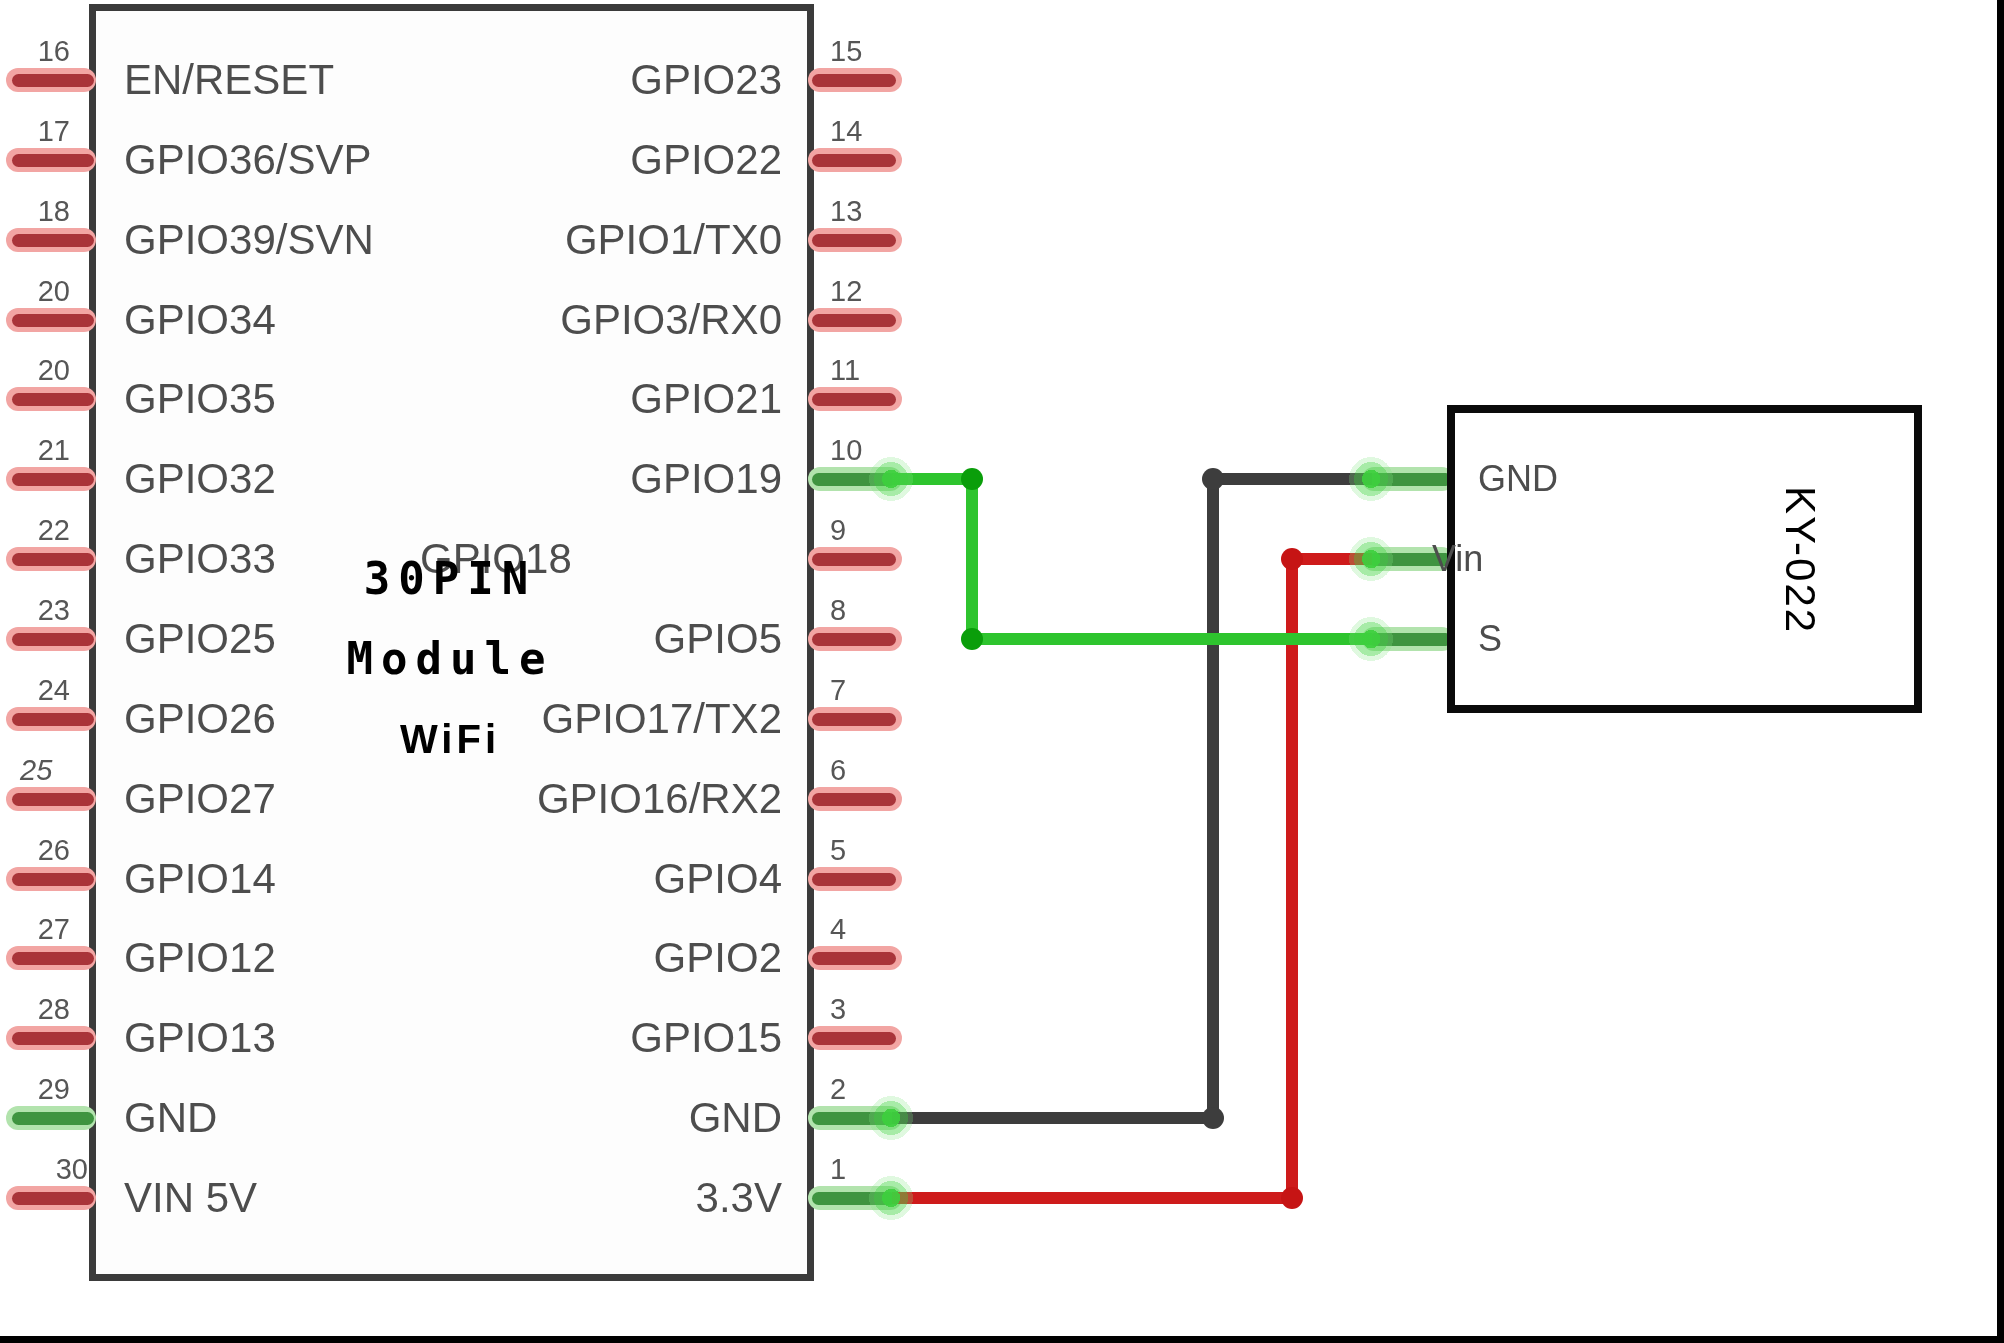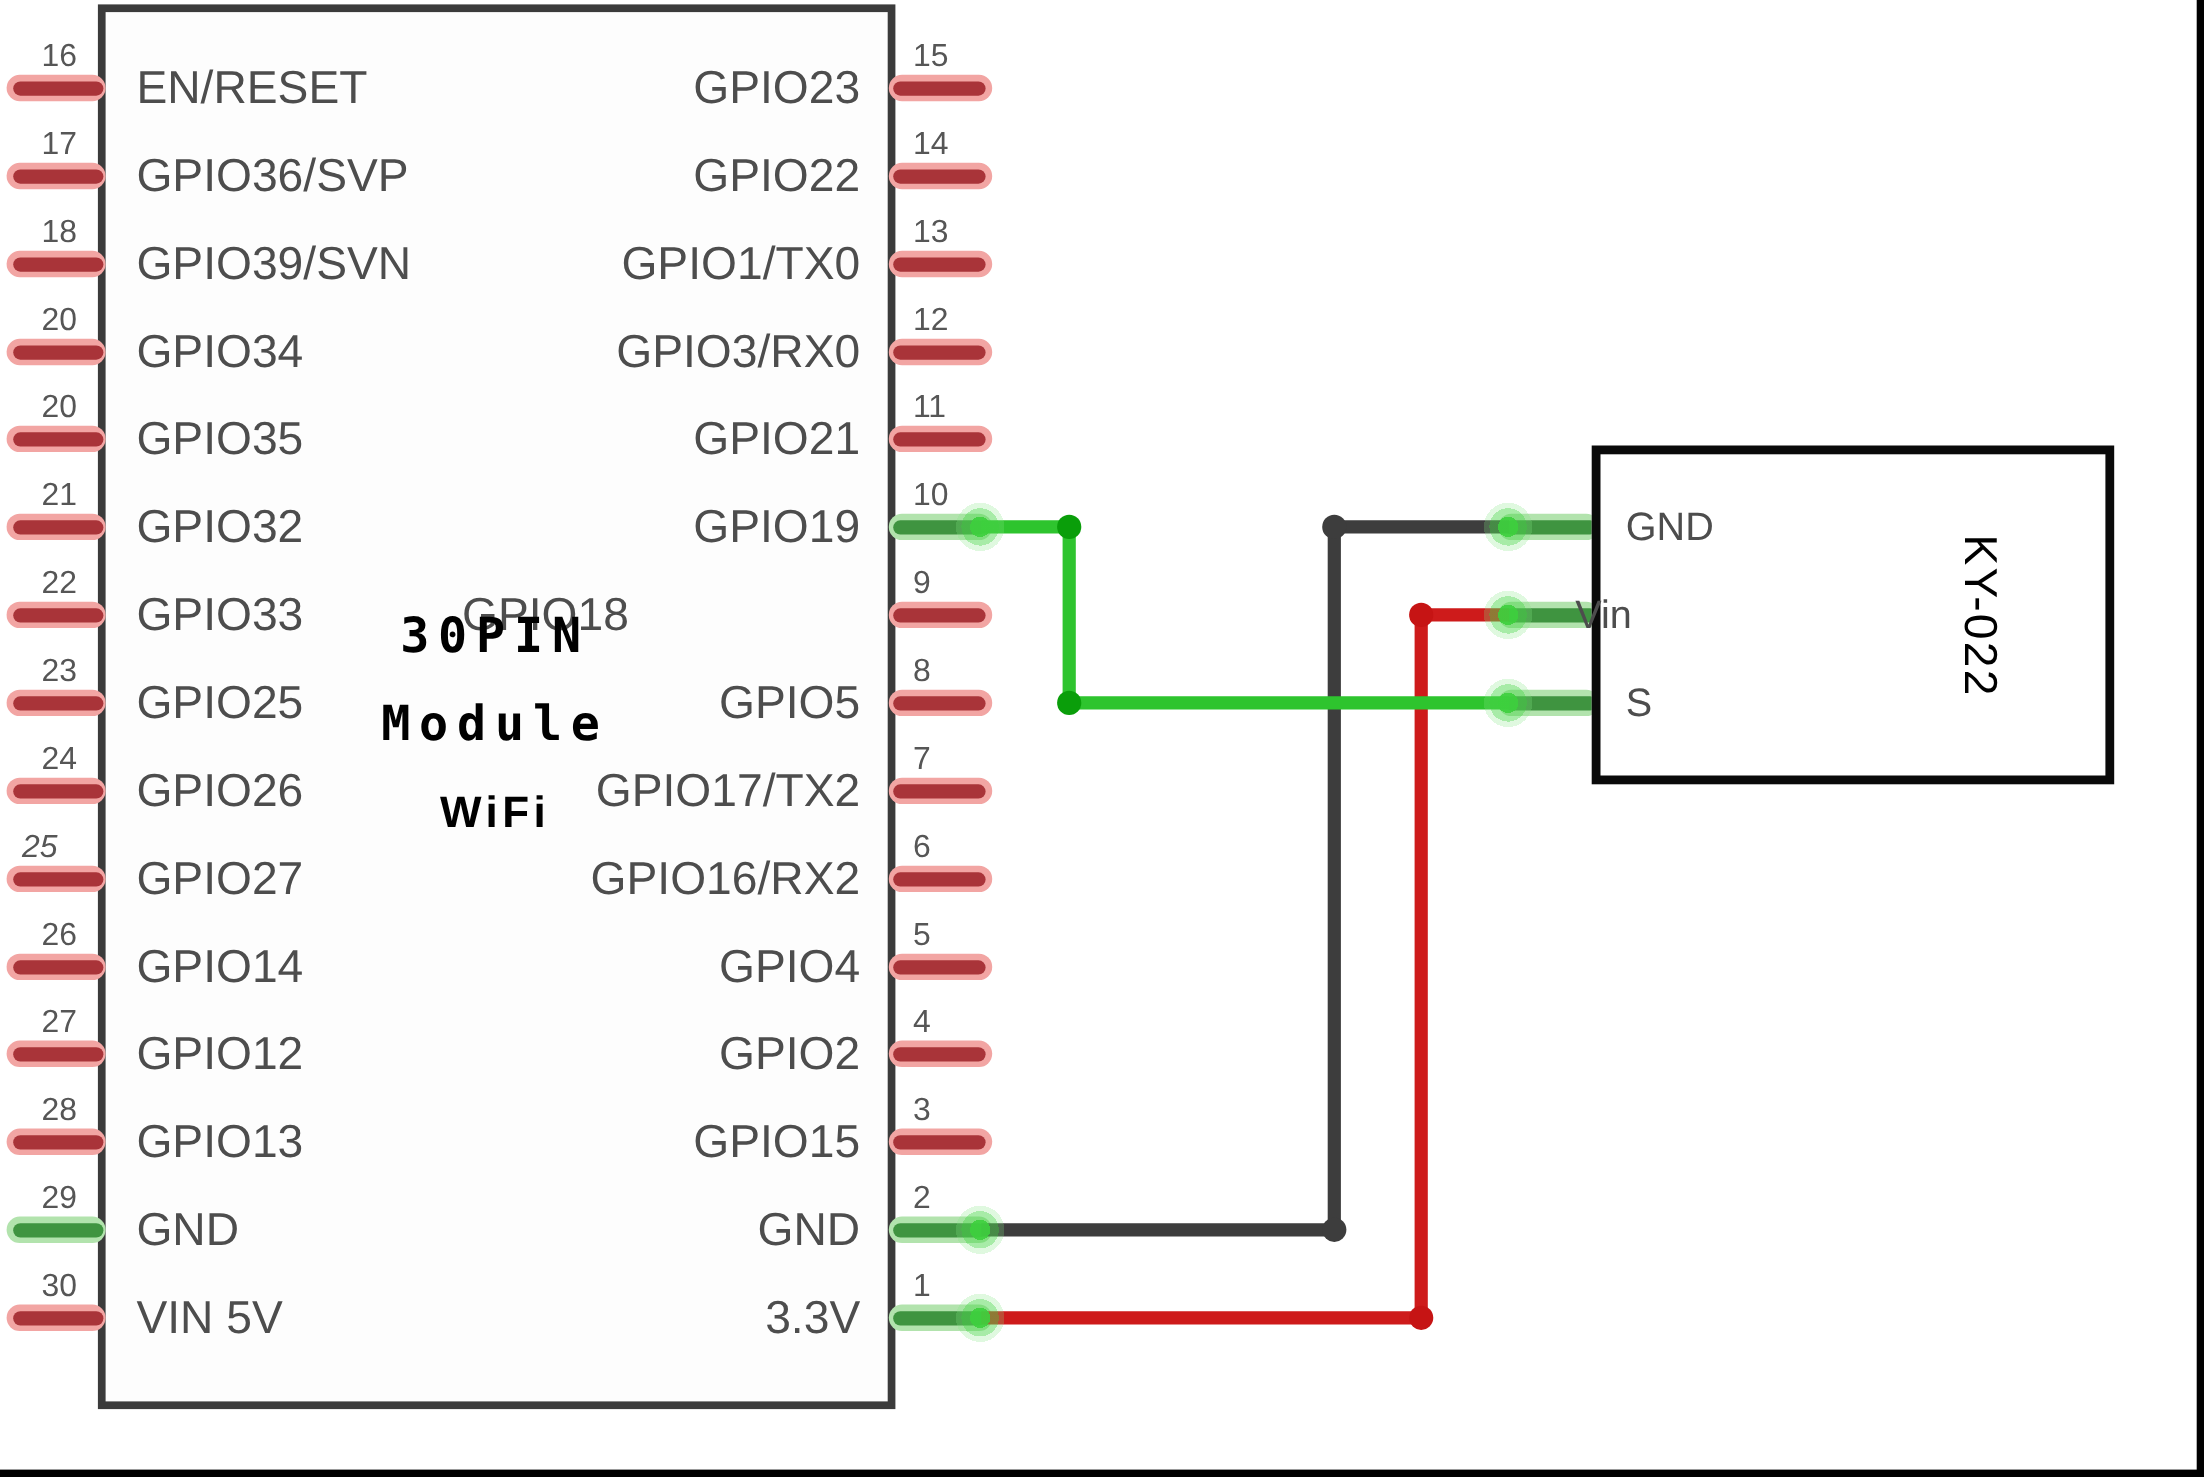--- a/index.html
+++ b/index.html
@@ -118,21 +118,21 @@
       <div class="stub-glow" style="left: 6px; top: 1026px; width: 90px; background: rgb(242, 165, 163);"></div>
       <div class="stub-core" style="left: 12px; top: 1032px; width: 82px; background: rgb(169, 52, 57);"></div>
       <div class="pin-num" style="left: 4px; top: 992px; width: 66px; text-align: right;">28</div>
       <div class="pin-label" style="left: 124px; top: 1016px;">GPIO13</div>
       <div class="stub-glow" style="left: 6px; top: 1106px; width: 90px; background: rgb(178, 227, 173);"></div>
       <div class="stub-core" style="left: 12px; top: 1112px; width: 82px; background: rgb(63, 148, 64);"></div>
       <div class="pin-num" style="left: 4px; top: 1072px; width: 66px; text-align: right;">29</div>
       <div class="pin-label" style="left: 124px; top: 1096px;">GND</div>
       <div class="stub-glow" style="left: 6px; top: 1186px; width: 90px; background: rgb(242, 165, 163);"></div>
       <div class="stub-core" style="left: 12px; top: 1192px; width: 82px; background: rgb(169, 52, 57);"></div>
-      <div class="pin-num" style="left: 4px; top: 1152px; width: 66px; text-align: right;">30</div>
+      <div class="pin-num" style="left: 22px; top: 1152px; width: 66px; text-align: right;">30</div>
       <div class="pin-label" style="left: 124px; top: 1176px;">VIN 5V</div>
       <div class="stub-glow" style="left: 808px; top: 68px; width: 94px; background: rgb(242, 165, 163);"></div>
       <div class="stub-core" style="left: 812px; top: 74px; width: 84px; background: rgb(169, 52, 57);"></div>
       <div class="pin-num" style="left: 830px; top: 34px; width: 70px; text-align: left;">15</div>
       <div class="pin-label" style="left: 420px; top: 58px; width: 362px; text-align: right;">GPIO23</div>
       <div class="stub-glow" style="left: 808px; top: 148px; width: 94px; background: rgb(242, 165, 163);"></div>
       <div class="stub-core" style="left: 812px; top: 154px; width: 84px; background: rgb(169, 52, 57);"></div>
       <div class="pin-num" style="left: 830px; top: 114px; width: 70px; text-align: left;">14</div>
       <div class="pin-label" style="left: 420px; top: 138px; width: 362px; text-align: right;">GPIO22</div>
       <div class="stub-glow" style="left: 808px; top: 228px; width: 94px; background: rgb(242, 165, 163);"></div>

